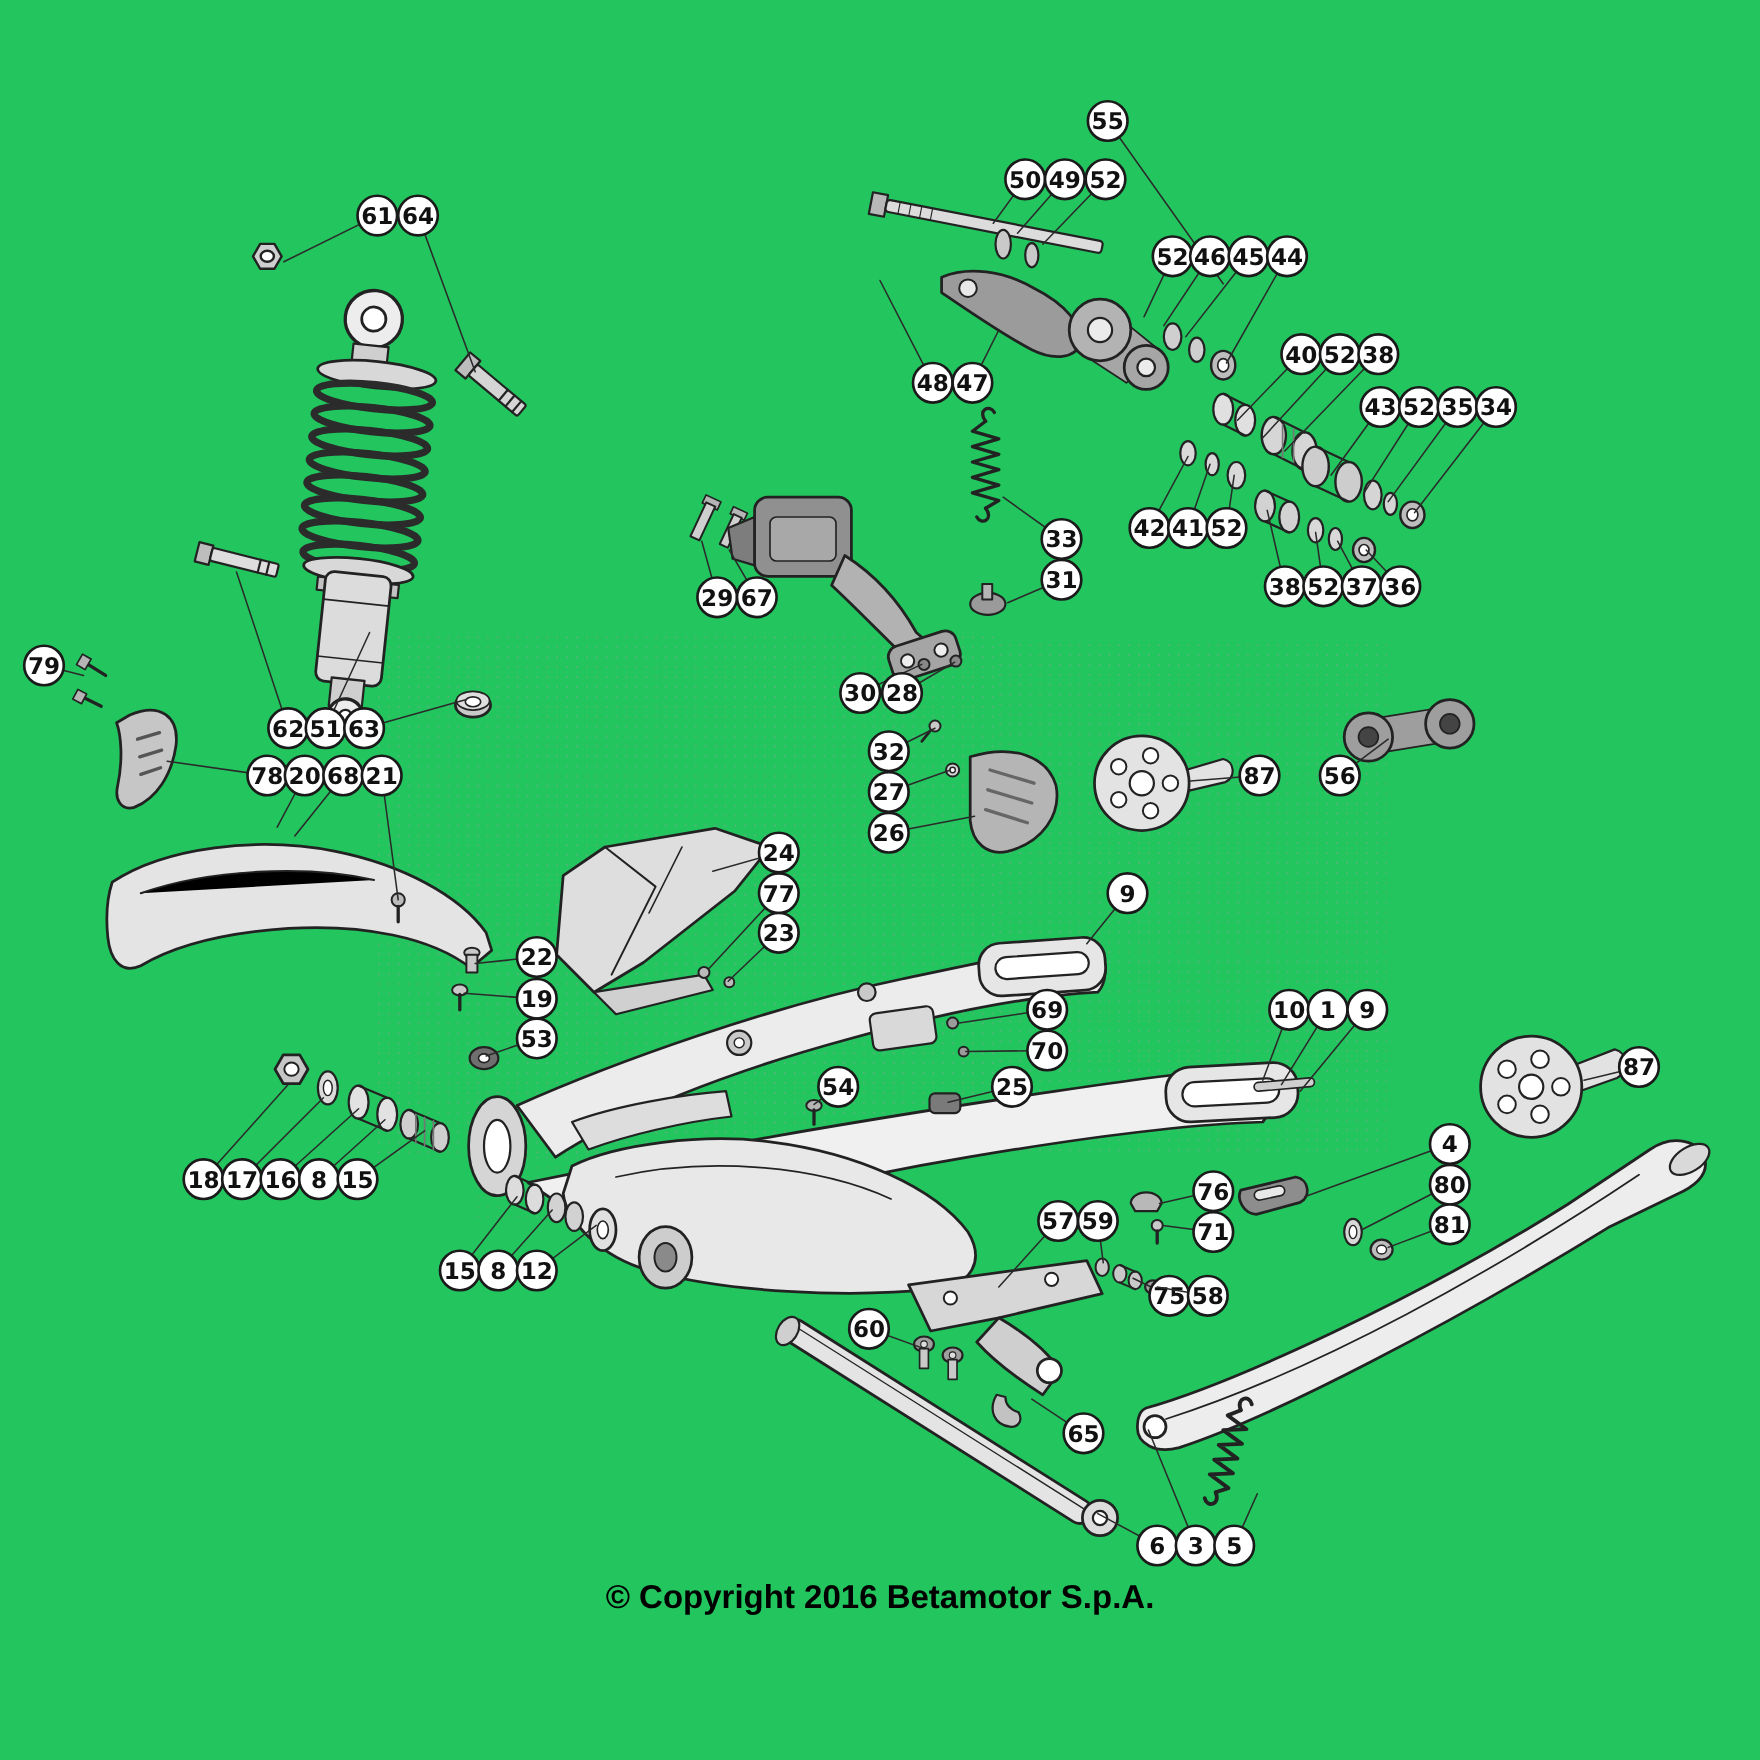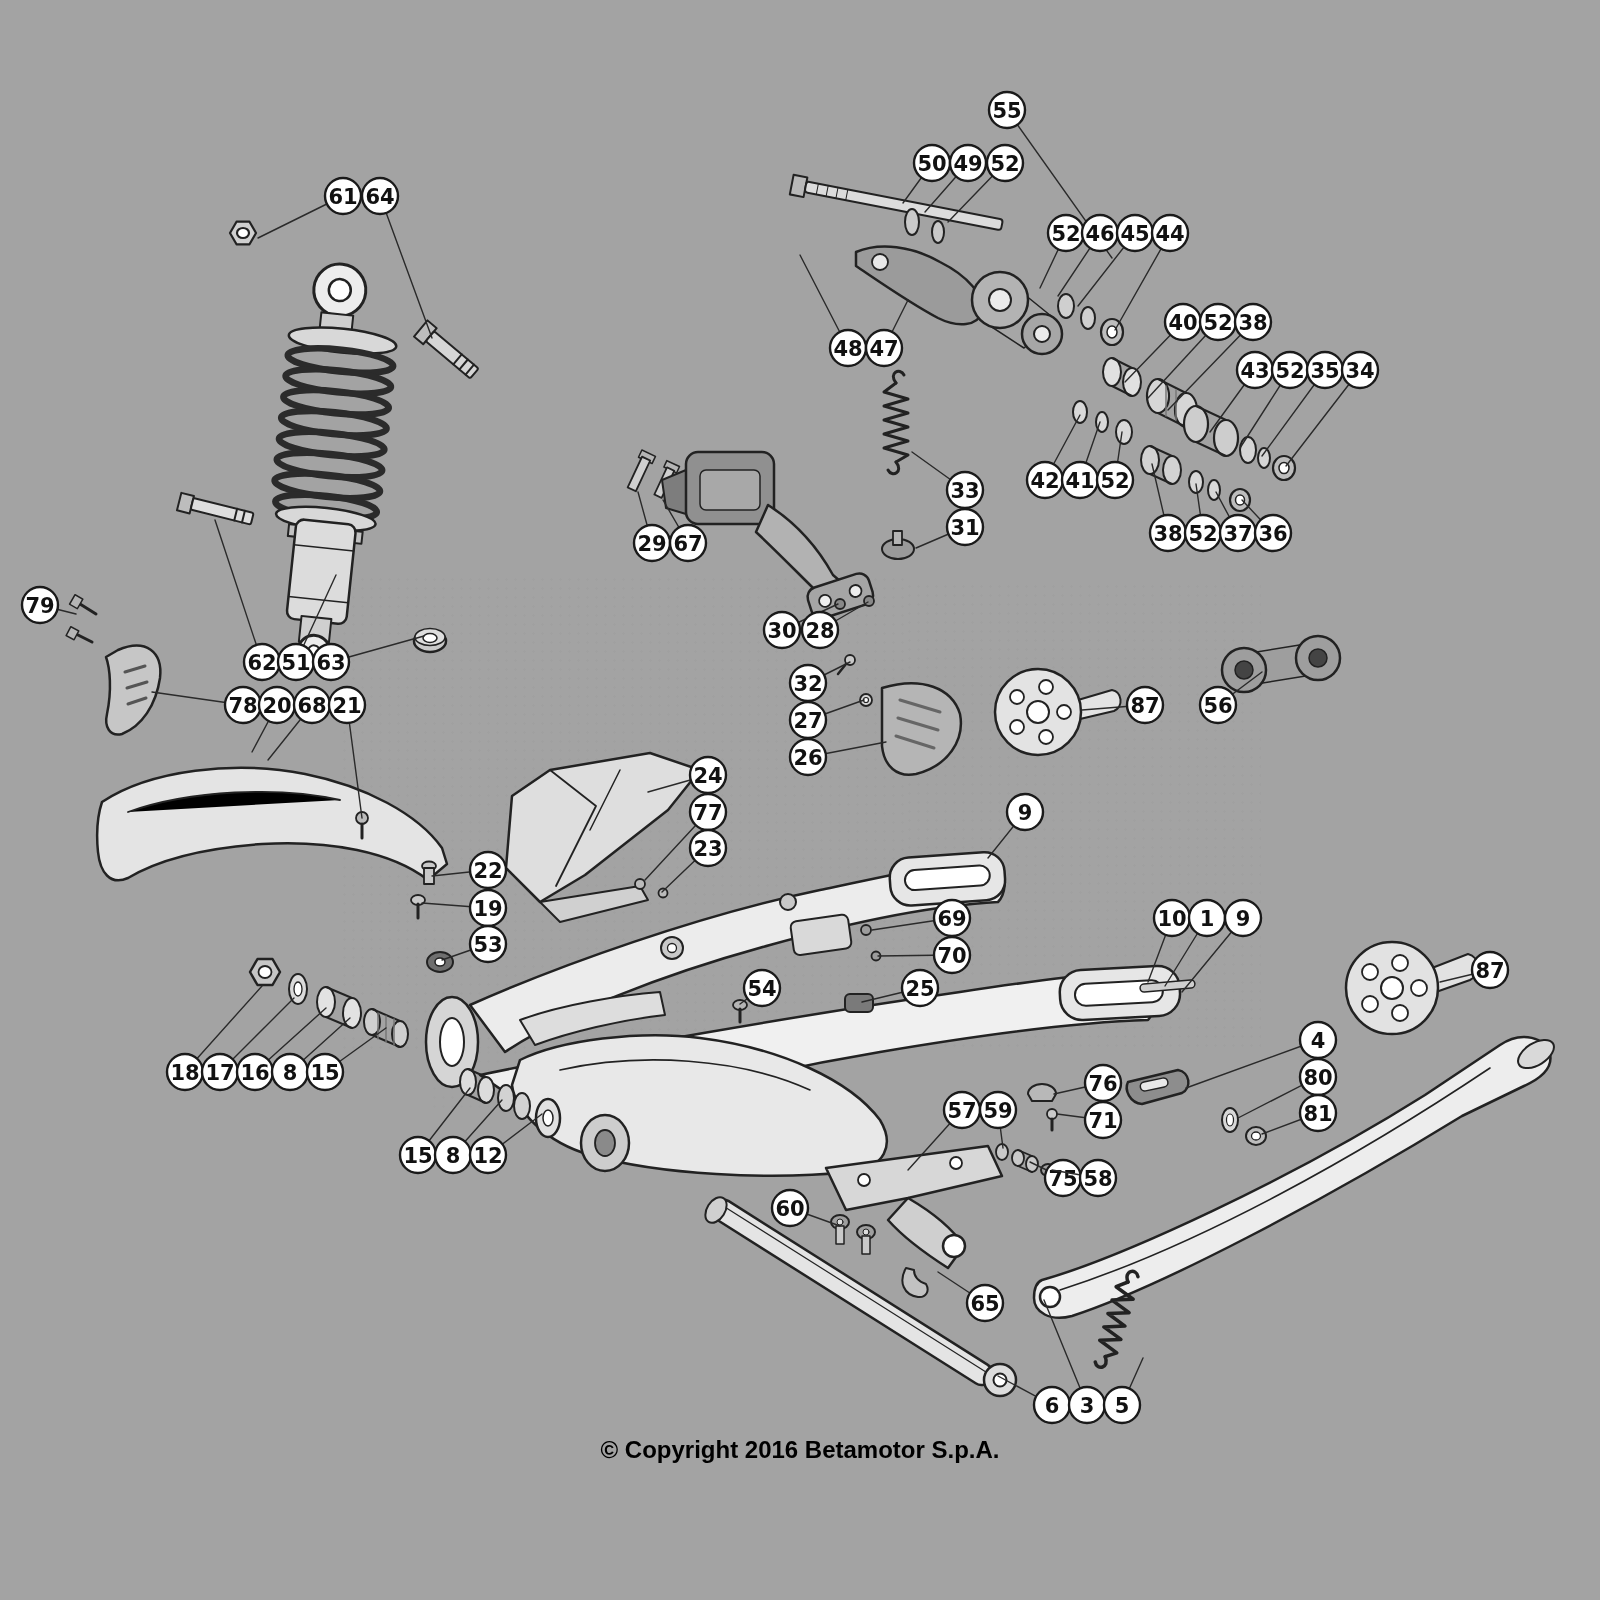--- a/index.html
+++ b/index.html
@@ -1,26 +1,26 @@
 <!DOCTYPE html>
 <html><head>
 <meta charset="utf-8">
 <style>
   html,body{margin:0;padding:0;background:#fff;}
-  .stage{position:relative;width:1600px;height:1600px;background:#a3a3a3;overflow:hidden;
+  .stage{position:relative;width:1600px;height:1600px;background:#22c55e;overflow:hidden;
          font-family:"DejaVu Sans", sans-serif;}
   .dots{position:absolute;z-index:1;opacity:.38;
         background-image:radial-gradient(circle,#9a9a9a 1.15px, transparent 1.3px);
         background-size:9px 9px;}
   #dots-a{left:340px;top:575px;width:570px;height:480px;}
   #dots-b{left:905px;top:582px;width:356px;height:468px;}
   #dots-c{left:430px;top:1048px;width:220px;height:60px;opacity:.25;}
   svg.diagram{position:absolute;left:0;top:0;z-index:2;}
   .copyright{position:absolute;z-index:3;left:50%;top:1436px;transform:translateX(-50%);
-             font-size:24px;font-weight:bold;color:#000;white-space:nowrap;
+             font-size:30px;font-weight:bold;color:#000;white-space:nowrap;
              font-family:"Liberation Sans", sans-serif;}
 </style>
 </head>
 <body>
 
 <div class="stage">
 
   <div id="dots-a" class="dots"></div>
   <div id="dots-b" class="dots"></div>
   <div id="dots-c" class="dots"></div>

